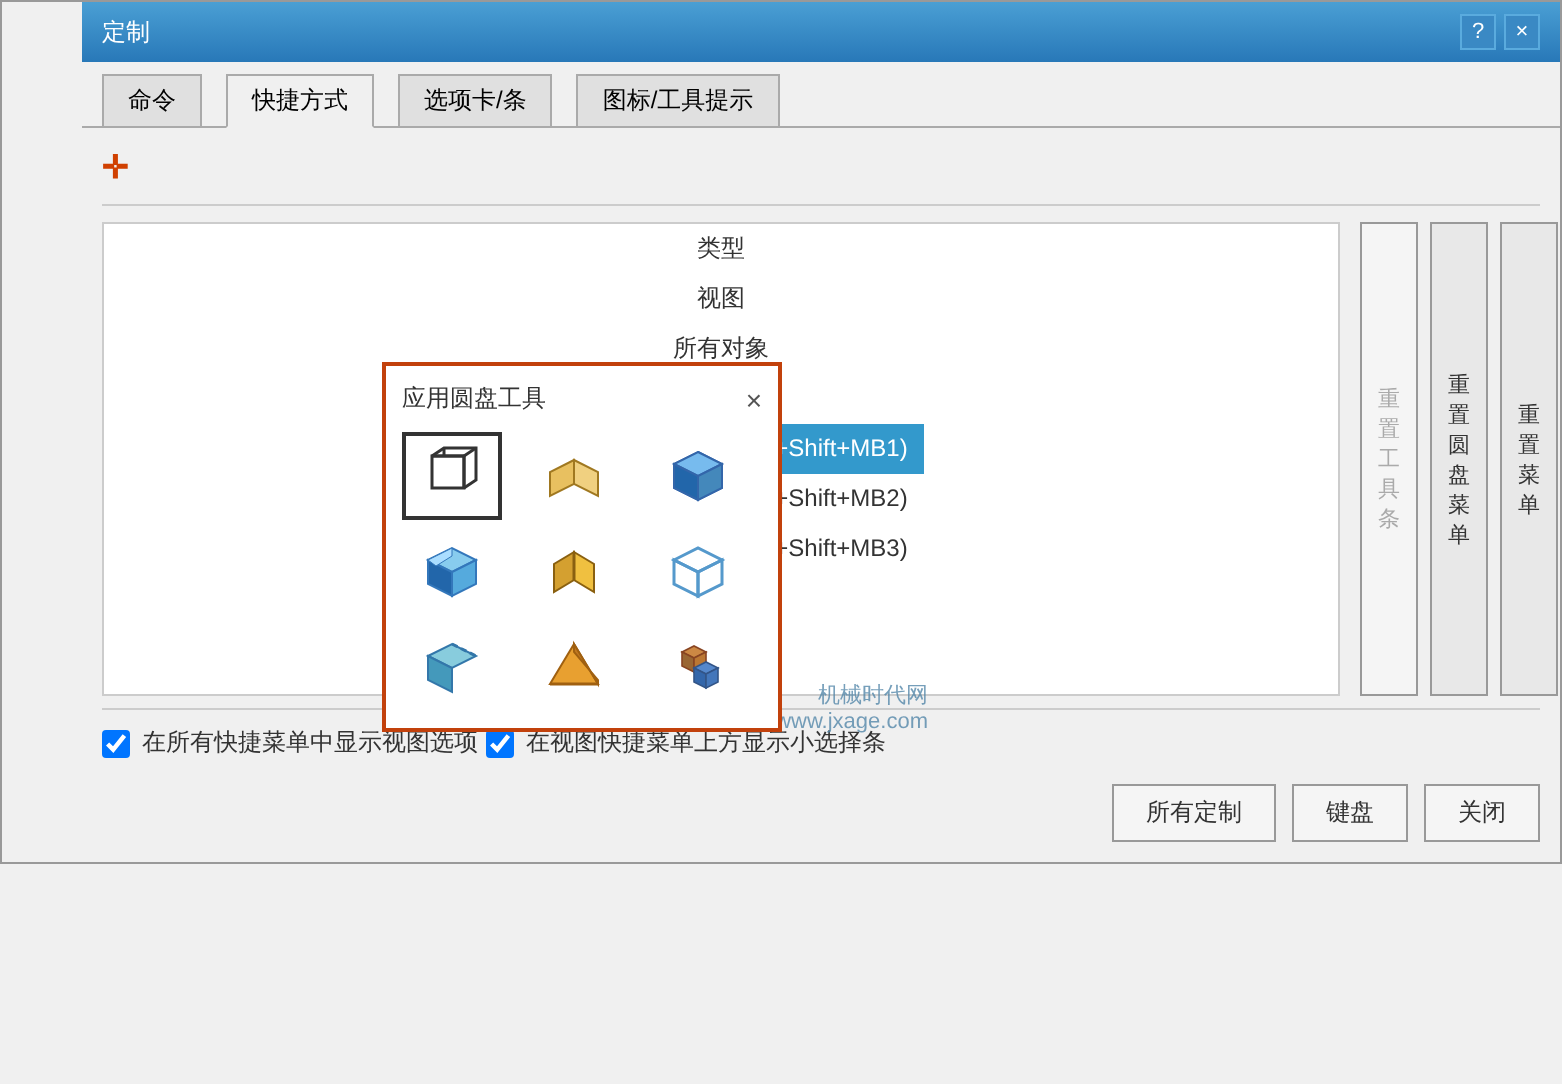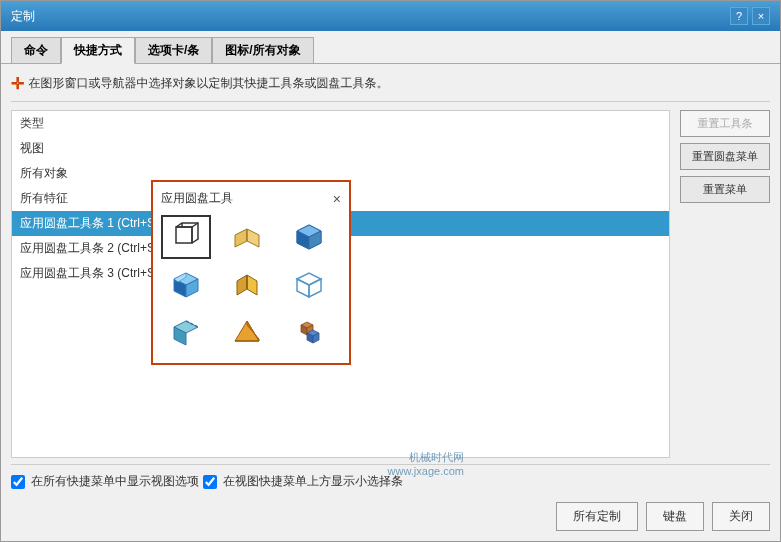--- a/index.html
+++ b/index.html
@@ -6,25 +6,26 @@
     body {
       font-family: 'Microsoft YaHei', SimSun, sans-serif;
       font-size: 12px;
       background: #f0f0f0;
       width: 781px;
       height: 542px;
       overflow: hidden;
     }
     .dialog {
       width: 781px;
-      height: 542px;
+      height: 432px;
       background: #f0f0f0;
       border: 1px solid #999;
       display: flex;
       flex-direction: column;
+      padding-left: 40px;
     }
     .title-bar {
       background: linear-gradient(to bottom, #4a9fd4, #2878b8);
       color: white;
       padding: 6px 10px;
       display: flex;
       align-items: center;
       justify-content: space-between;
       height: 30px;
     }
@@ -53,23 +54,22 @@
       display: flex;
       padding: 6px 0 0 10px;
       border-bottom: 1px solid #aaa;
     }
     .tab {
       padding: 4px 12px;
       border: 1px solid #aaa;
       border-bottom: none;
       background: #e0e0e0;
       cursor: pointer;
-      margin-right: 0;
-      font-size: 12px;
-      font-weight: bold;
+      margin-right: 12px;
+      font-size: 12px;
     }
     .tab.active {
       background: #f0f0f0;
       border-bottom: 1px solid #f0f0f0;
       margin-bottom: -1px;
       z-index: 1;
     }
     .content {
       flex: 1;
       display: flex;
@@ -100,34 +100,34 @@
       gap: 10px;
       position: relative;
     }
     .list-panel {
       flex: 1;
       display: flex;
       flex-direction: column;
       border: 1px solid #ccc;
       background: white;
       overflow-y: auto;
+      align-items: center;
     }
     .list-item {
       padding: 4px 8px;
       cursor: pointer;
       font-size: 12px;
       color: #333;
     }
     .list-item.selected {
       background: #3399cc;
       color: white;
     }
     .right-buttons {
       display: flex;
-      flex-direction: column;
       gap: 6px;
       width: 90px;
     }
     .btn {
       padding: 5px 8px;
       border: 1px solid #999;
       background: #f5f5f5;
       cursor: pointer;
       font-size: 11px;
       text-align: center;
@@ -246,29 +246,28 @@
     <div class="tab">
       <span>命令</span>
     </div>
     <div class="tab active">
       <span>快捷方式</span>
     </div>
     <div class="tab">
       <span>选项卡/条</span>
     </div>
     <div class="tab">
-      <span>图标/所有对象</span>
+      <span>图标/工具提示</span>
     </div>
   </div>
 
   <div class="content">
 
     <div class="hint-row">
       <span class="hint-icon">✛</span>
-      <span>在图形窗口或导航器中选择对象以定制其快捷工具条或圆盘工具条。</span>
     </div>
     <div class="separator"></div>
 
     <div class="main-area">
 
       <div class="list-panel">
         <div class="list-item">
           <span>类型</span>
         </div>
         <div class="list-item">

